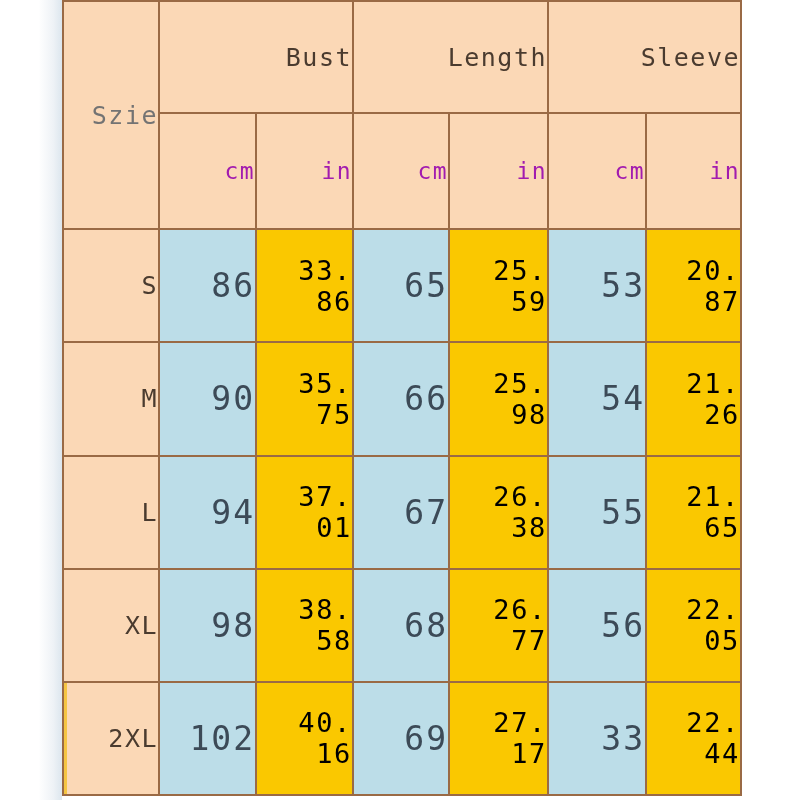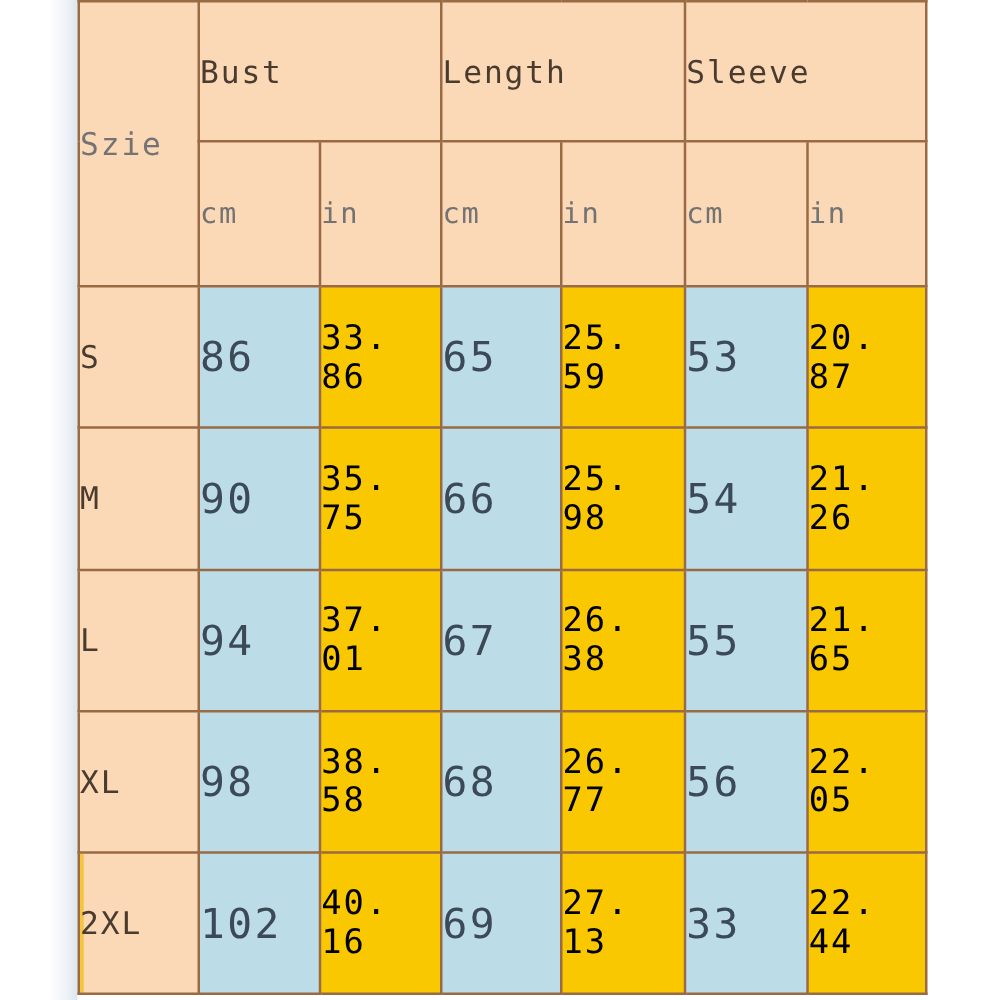--- a/index.html
+++ b/index.html
@@ -42,35 +42,35 @@
 
   table.size-chart {
     border-collapse: collapse;
     width: 678px;
     height: 796px;
     table-layout: fixed;
   }
 
   table.size-chart td {
     border: 2px solid #9a6a45;
-    text-align: left;
+    text-align: right;
     vertical-align: middle;
     padding: 0;
     letter-spacing: 0.06em;
   }
 
   
   td.hdr {
     background: #fbd8b6;
     color: #4a3b2f;
     font-size: 25px;
   }
   td.hdr-sub {
     background: #fbd8b6;
-    color: #737373;
+    color: #a21caf;
     font-size: 23px;
   }
   td.size-col {
     background: #fbd8b6;
     color: #4a3b2f;
     font-size: 25px;
   }
   td.size-head {
     background: #fbd8b6;
     color: #737373;
@@ -180,21 +180,21 @@
           <td class="inch">26. 77</td>
           <td class="cm">56</td>
           <td class="inch">22. 05</td>
         </tr>
 
         <tr class="r-data">
           <td class="size-col last-accent">2XL</td>
           <td class="cm">102</td>
           <td class="inch">40. 16</td>
           <td class="cm">69</td>
-          <td class="inch">27. 13</td>
+          <td class="inch">27. 17</td>
           <td class="cm">33</td>
           <td class="inch">22. 44</td>
         </tr>
       </tbody>
     </table>
   </div>
 
 </div>
 
 </body></html>

